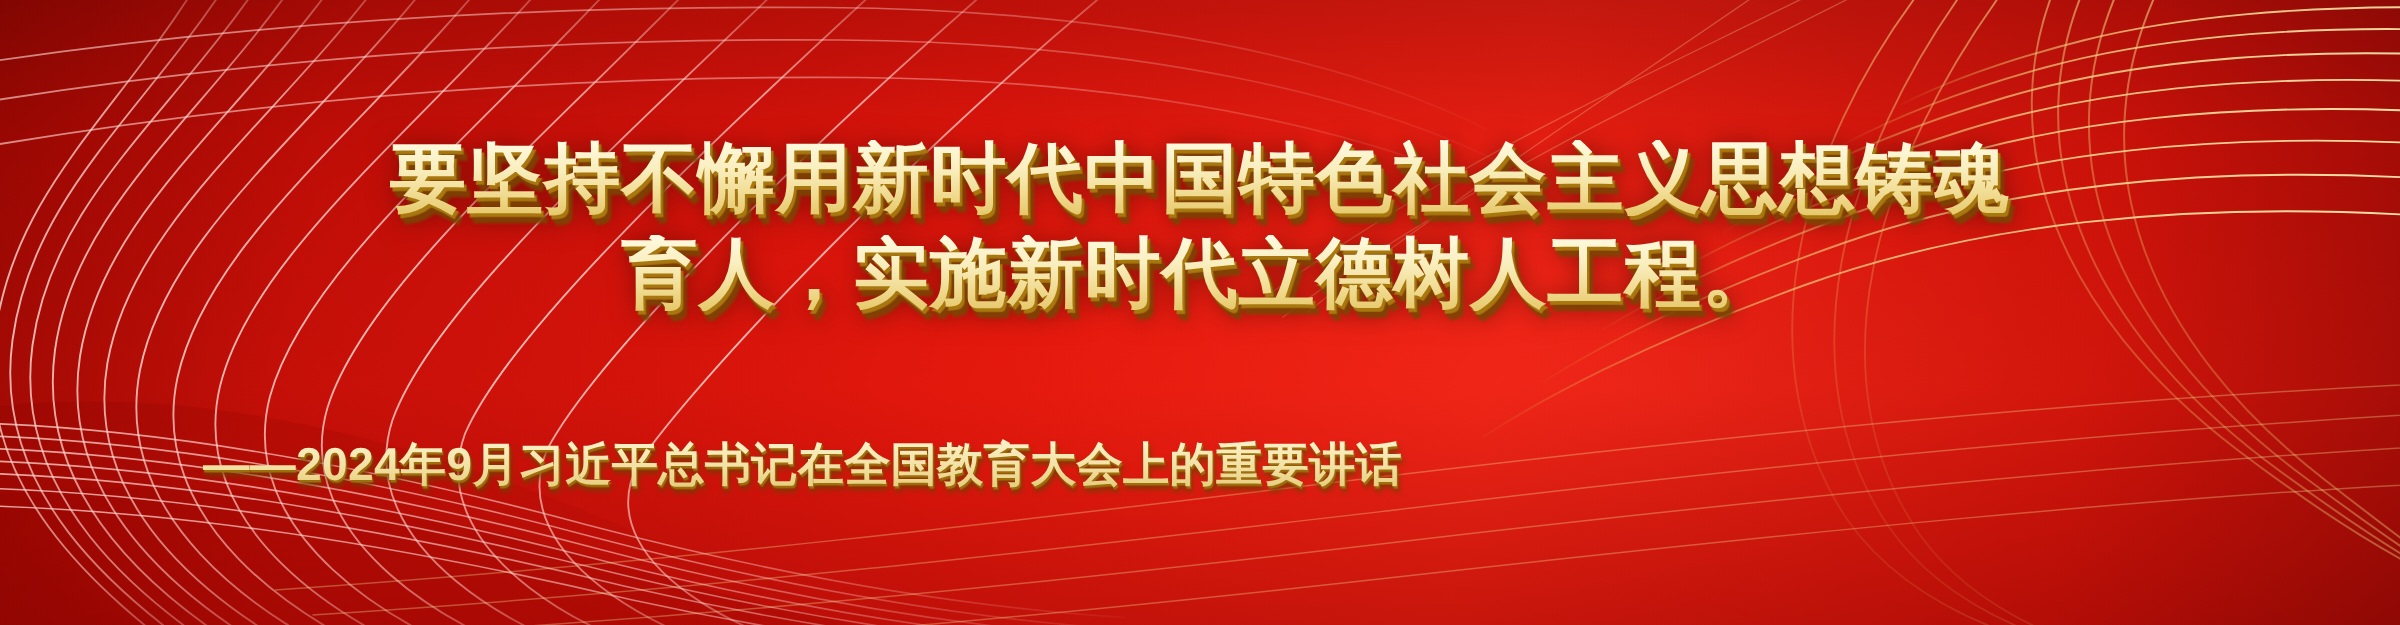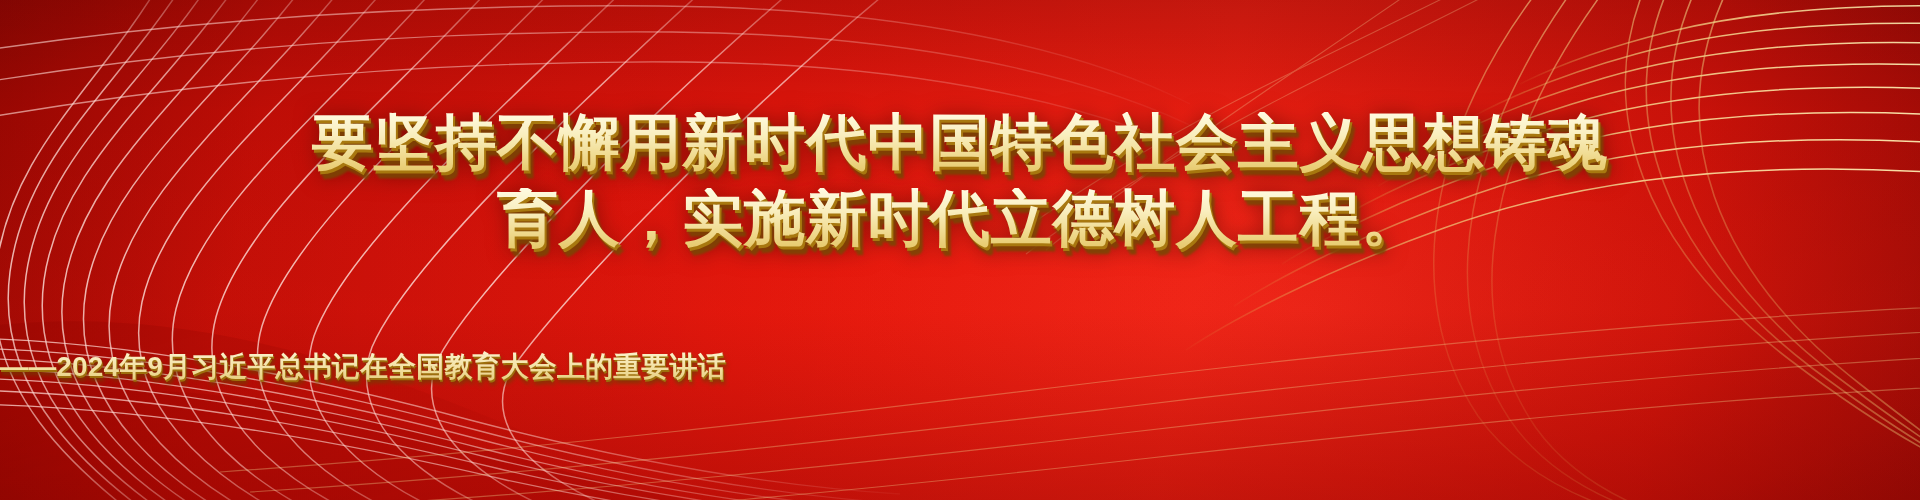--- a/index.html
+++ b/index.html
@@ -98,24 +98,24 @@
       drop-shadow(0 0 10px rgba(90,8,0,0.55));
   }
   .headline.l1 { top: 112px; }
   .headline.l2 { top: 188px; padding-right: 418px; }
 
   .attribution {
     position: absolute;
     top: 350px;
     left: 0;
     width: 1636px;
-    text-align: left;
+    text-align: center;
     padding-right: 352px;
     box-sizing: border-box;
-    font-size: 28px;
+    font-size: 37px;
     line-height: 1.2;
     font-weight: 700;
     letter-spacing: 0.005em;
     white-space: nowrap;
     color: #f3e2a6;
     background: linear-gradient(to bottom, #fcf4cf 0%, #f2e0a1 55%, #e3c873 100%);
     -webkit-background-clip: text;
     background-clip: text;
     -webkit-text-fill-color: transparent;
     filter:

